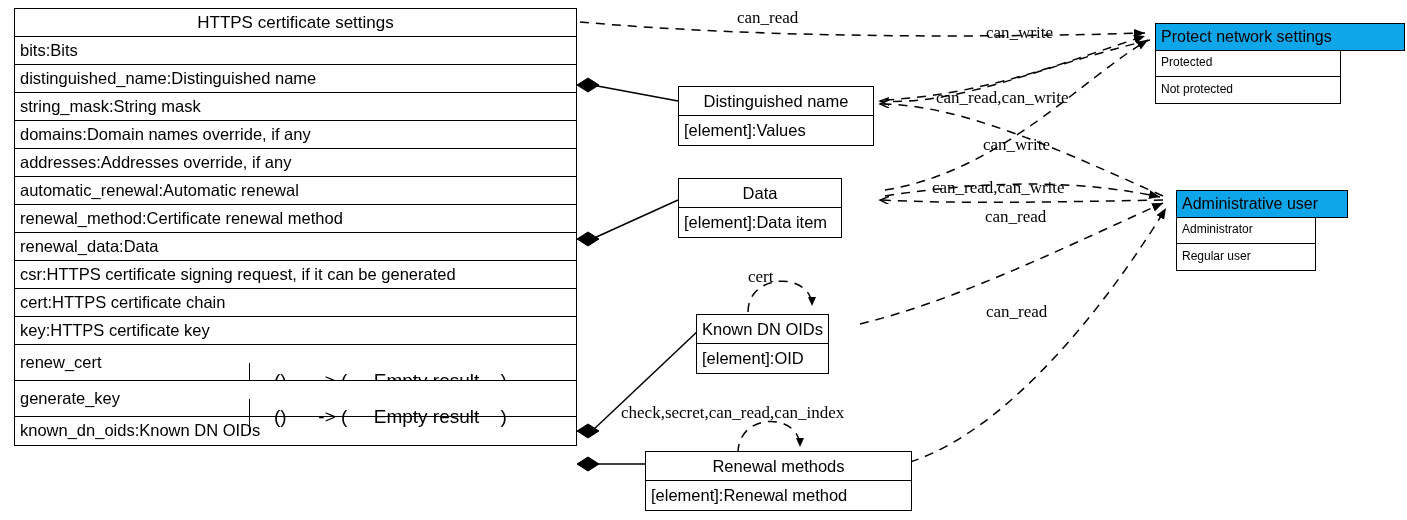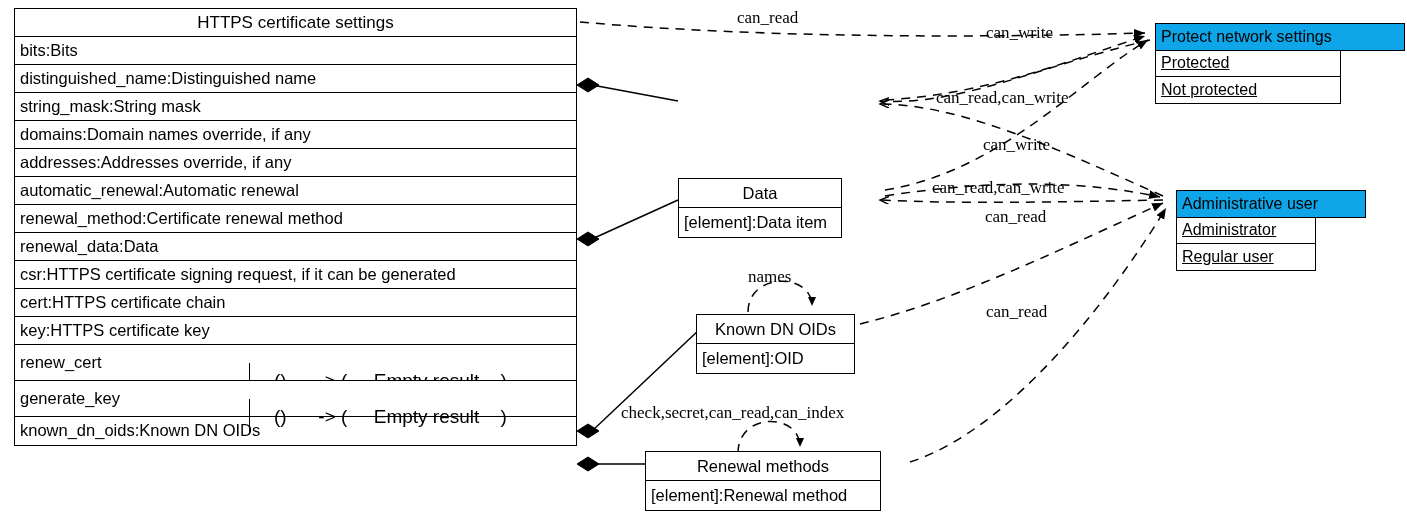--- a/index.html
+++ b/index.html
@@ -80,23 +80,22 @@
   .sub-box .row {
     height: 29px;
     line-height: 28px;
     font-size: 16.5px;
     padding-left: 5px;
   }
   .sub-box .hdr { padding-left: 0; }
   .enum-box .row {
     height: 26.5px;
     line-height: 25px;
-    font-size: 16px;
-    padding-left: 5px;
-    text-decoration: underline;
+    font-size: 12px;
+    padding-left: 5px;
   }
   .enum-hdr {
     position: absolute;
     box-sizing: border-box;
     border: 1.6px solid #000;
     background: #0ea5e9;
     font-size: 16px;
     line-height: 25px;
     padding-left: 5px;
     white-space: nowrap;
@@ -185,59 +184,63 @@
       <span class="msig">()      -&gt; (     Empty result    )</span>
     </div>
     <div class="row mrow">
       <span class="mname">generate_key</span>
       <span class="msig">()      -&gt; (     Empty result    )</span>
     </div>
 
     <div class="row lft">known_dn_oids:Known DN OIDs</div>
   </div>
 
+  <div class="uml-box sub-box" style="left:678px; top:86px; width:196px;">
+    <div class="row hdr">Distinguished name</div>
+    <div class="row lft">[element]:Values</div>
+  </div>
 
   <div class="uml-box sub-box" style="left:678px; top:178px; width:164px;">
     <div class="row hdr">Data</div>
     <div class="row lft">[element]:Data item</div>
   </div>
 
-  <div class="uml-box sub-box" style="left:696px; top:314px; width:159px;">
+  <div class="uml-box sub-box" style="left:696px; top:314px; width:133px;">
     <div class="row hdr">Known DN OIDs</div>
     <div class="row lft">[element]:OID</div>
   </div>
 
-  <div class="uml-box sub-box" style="left:645px; top:451px; width:236px;">
+  <div class="uml-box sub-box" style="left:645px; top:451px; width:267px;">
     <div class="row hdr">Renewal methods</div>
     <div class="row lft">[element]:Renewal method</div>
   </div>
 
   <div class="uml-box enum-box" style="left:1155px; top:50px; width:186px; border-top:none;">
     <div class="row lft">Protected</div>
     <div class="row lft">Not protected</div>
   </div>
   <div class="enum-hdr" style="left:1155px; top:23px; width:250px; height:28px; line-height:26px;">Protect network settings</div>
 
   <div class="uml-box enum-box" style="left:1176px; top:217px; width:140px; border-top:none;">
     <div class="row lft">Administrator</div>
     <div class="row lft">Regular user</div>
   </div>
-  <div class="enum-hdr" style="left:1176px; top:190px; width:190px; height:28px; line-height:26px;">Administrative user</div>
+  <div class="enum-hdr" style="left:1176px; top:190px; width:172px; height:28px; line-height:26px;">Administrative user</div>
 
   <div class="edge-label" style="left:737px; top:8px;">can_read</div>
 
   <div class="edge-label" style="left:986px; top:23px;">can_write</div>
 
   <div class="edge-label" style="left:936px; top:88px;">can_read,can_write</div>
 
   <div class="edge-label" style="left:983px; top:135px;">can_write</div>
 
   <div class="edge-label" style="left:932px; top:178px;">can_read,can_write</div>
 
   <div class="edge-label" style="left:985px; top:207px;">can_read</div>
 
-  <div class="edge-label" style="left:748px; top:267px;">names</div>
+  <div class="edge-label" style="left:748px; top:267px;">cert</div>
 
   <div class="edge-label" style="left:986px; top:302px;">can_read</div>
 
   <div class="edge-label" style="left:621px; top:403px;">check,secret,can_read,can_index</div>
 
 </div>
 
 </body></html>

